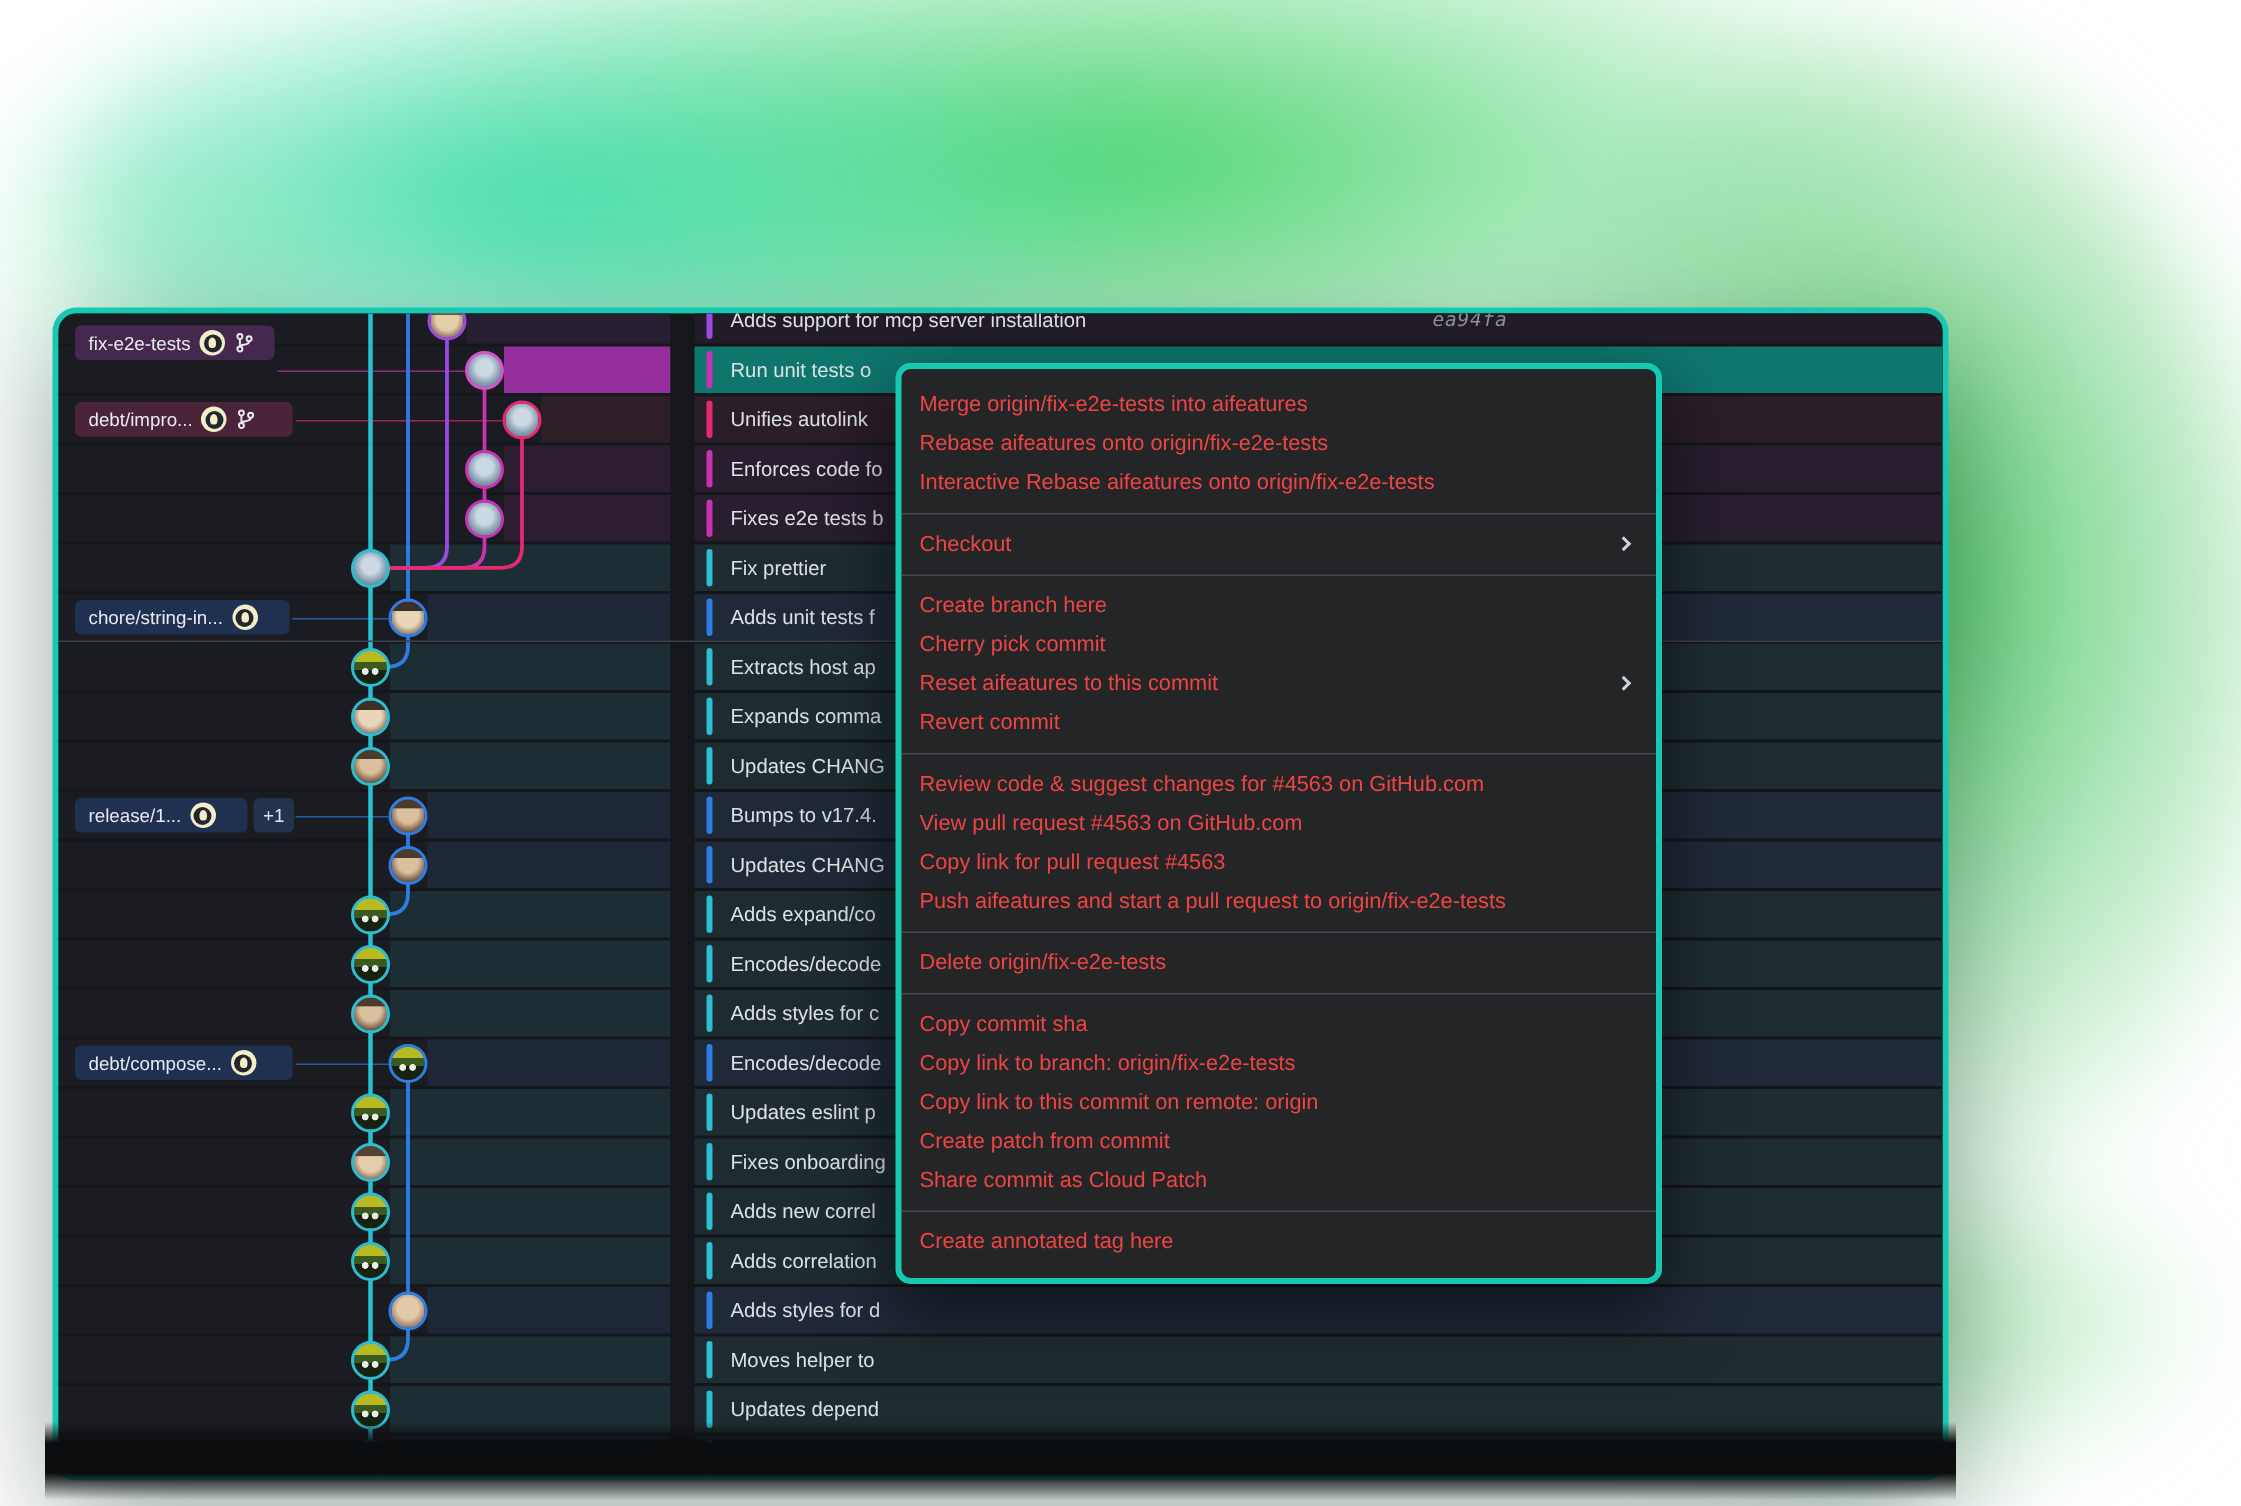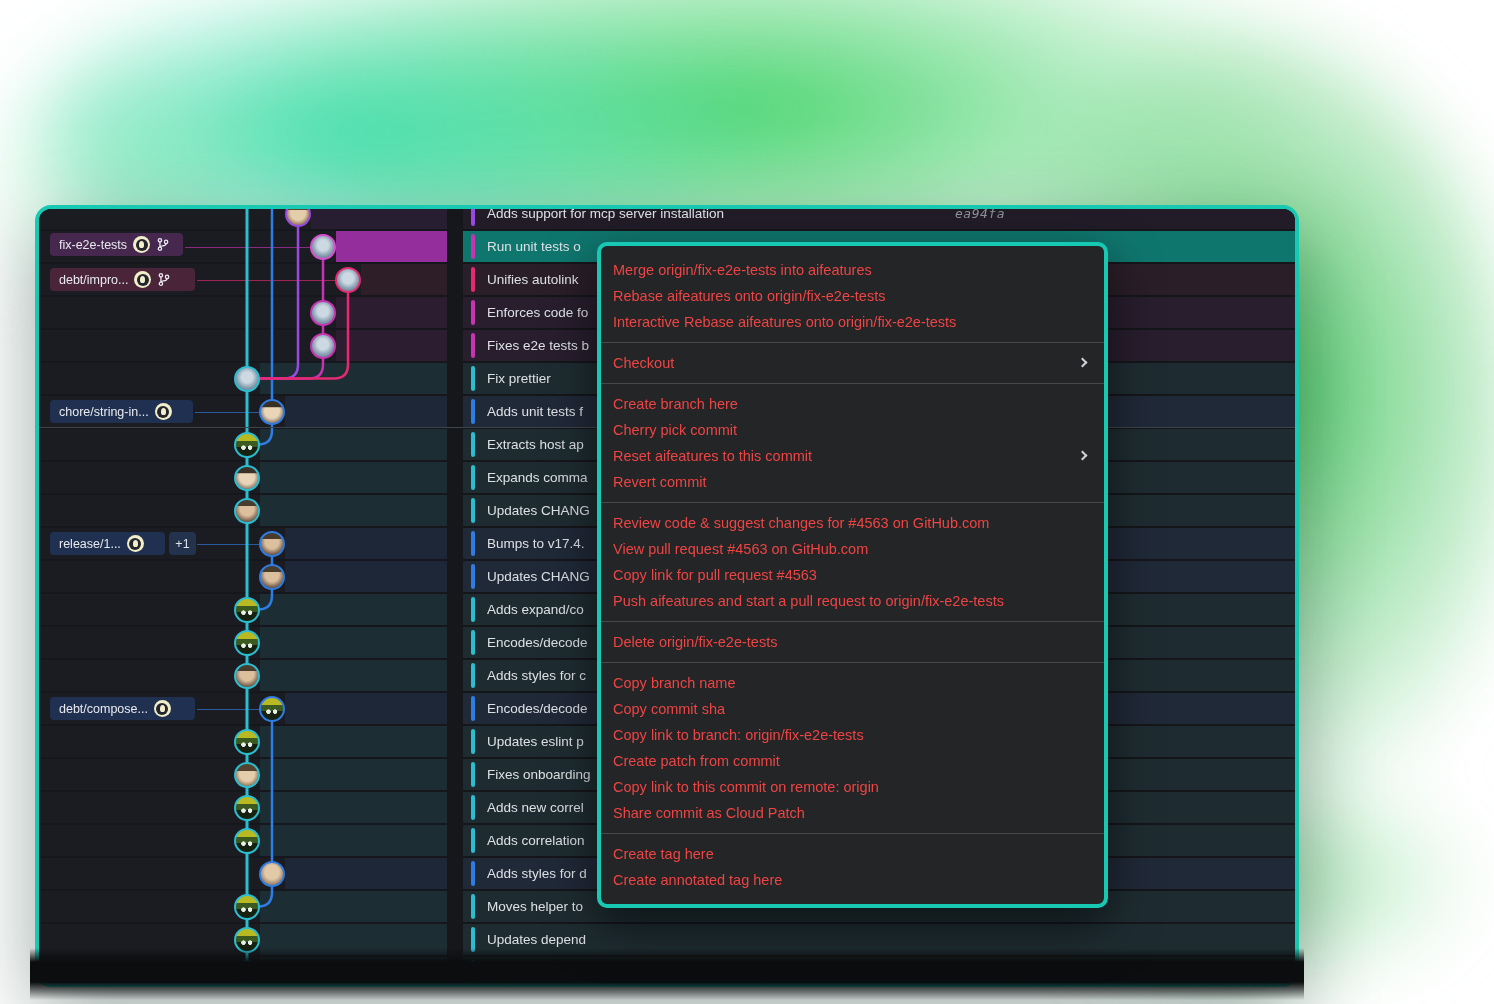--- a/index.html
+++ b/index.html
@@ -180,21 +180,21 @@
           <div class="node av-man3" style="left: 195px; top: 453.5px; border-color: rgb(43, 189, 208);"></div>
           <div class="node av-marvin" style="left: 220px; top: 486.5px; border-color: rgb(46, 125, 228);"></div>
           <div class="node av-marvin" style="left: 195px; top: 519.5px; border-color: rgb(43, 189, 208);"></div>
           <div class="node av-man1" style="left: 195px; top: 552.5px; border-color: rgb(43, 189, 208);"></div>
           <div class="node av-marvin" style="left: 195px; top: 585.5px; border-color: rgb(43, 189, 208);"></div>
           <div class="node av-marvin" style="left: 195px; top: 618.5px; border-color: rgb(43, 189, 208);"></div>
           <div class="node av-man4" style="left: 220px; top: 651.5px; border-color: rgb(46, 125, 228);"></div>
           <div class="node av-marvin" style="left: 195px; top: 684.5px; border-color: rgb(43, 189, 208);"></div>
           <div class="node av-marvin" style="left: 195px; top: 717.5px; border-color: rgb(43, 189, 208);"></div>
           <div class="node av-marvin" style="left: 195px; top: 750.5px; border-color: rgb(43, 189, 208);"></div>
-          <div class="label lab-purple" style="left: 11px; top: 24px; width: 133px;">
+          <div class="label lab-purple" style="left: 11px; top: 8px; width: 133px;">
             <span>fix-e2e-tests</span>
             <span class="keif"></span>
             <span style="display: flex;">
               <svg width="14" height="15" viewBox="0 0 16 16">
                 <g stroke="#e8e9ee" stroke-width="1.5" fill="none">
                   <circle cx="4.5" cy="3.2" r="1.9"></circle>
                   <circle cx="4.5" cy="12.8" r="1.9"></circle>
                   <circle cx="11.5" cy="5" r="1.9"></circle>
                   <path d="M4.5 5.2v5.6 M11.5 7c0 2.6-4 2.2-7 3.4"></path>
                 </g>
@@ -352,25 +352,23 @@
       <div class="mgroup">
         <div class="mitem"><span>Review code &amp; suggest changes for #4563 on GitHub.com</span></div>
         <div class="mitem"><span>View pull request #4563 on GitHub.com</span></div>
         <div class="mitem"><span>Copy link for pull request #4563</span></div>
         <div class="mitem"><span>Push aifeatures and start a pull request to origin/fix-e2e-tests</span></div>
       </div>
       <div class="mgroup">
         <div class="mitem"><span>Delete origin/fix-e2e-tests</span></div>
       </div>
       <div class="mgroup">
-        <div class="mitem"><span>Copy branch name</span></div>
         <div class="mitem"><span>Copy commit sha</span></div>
         <div class="mitem"><span>Copy link to branch: origin/fix-e2e-tests</span></div>
+        <div class="mitem"><span>Copy link to this commit on remote: origin</span></div>
         <div class="mitem"><span>Create patch from commit</span></div>
-        <div class="mitem"><span>Copy link to this commit on remote: origin</span></div>
         <div class="mitem"><span>Share commit as Cloud Patch</span></div>
       </div>
       <div class="mgroup">
-        <div class="mitem"><span>Create tag here</span></div>
         <div class="mitem"><span>Create annotated tag here</span></div>
       </div>
     </div>
 </div>
 
 </body></html>

